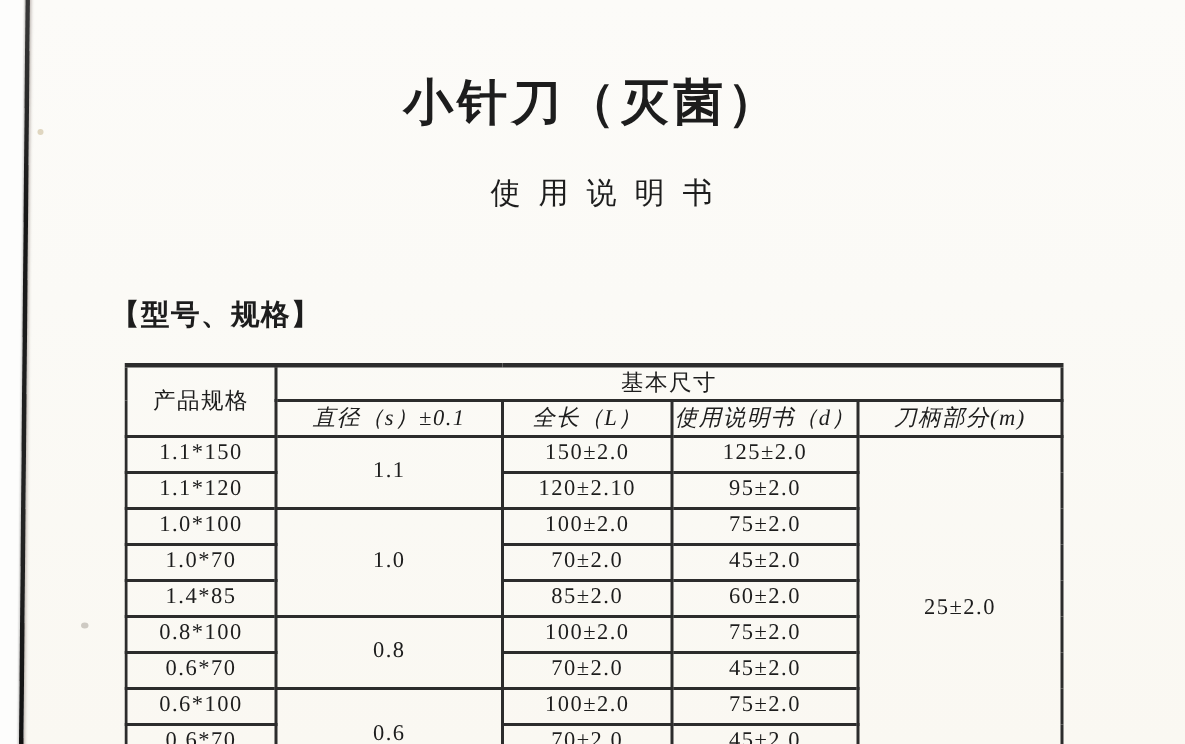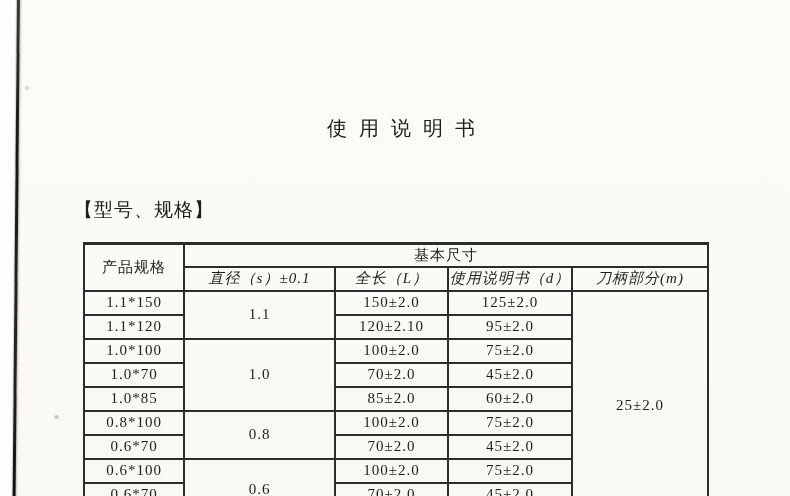--- a/index.html
+++ b/index.html
@@ -23,21 +23,21 @@
   .speck.s2{left:25px;top:86px;width:4px;height:4px;background:#d8cdb2;opacity:.8;}
 
   .title{position:absolute;left:20px;top:46px;width:750px;text-align:center;
     font-size:33px;font-weight:bold;letter-spacing:3px;white-space:nowrap;}
   .subtitle{position:absolute;left:32px;top:96px;width:750px;text-align:center;
     font-size:20px;letter-spacing:12px;white-space:nowrap;margin-top:19px;}
   .intro{position:absolute;left:78px;top:145px;width:672px;
     font-size:14.5px;line-height:31px;text-align:justify;text-align-last:left;
     text-indent:2em;letter-spacing:.3px;}
   .section-heading{position:absolute;left:74px;top:197px;
-    font-size:19px;font-weight:normal;letter-spacing:1px;white-space:nowrap;}
+    font-size:19px;font-weight:bold;letter-spacing:1px;white-space:nowrap;}
 
   .table-wrap{position:absolute;left:83px;top:226px;width:628px;height:290px;overflow:hidden;margin-top:16px;}
   table.spec{border-collapse:collapse;table-layout:fixed;width:624px;
     border-top:3px solid var(--line);}
   table.spec th,table.spec td{border:2px solid var(--line);
     font-size:15px;font-weight:normal;text-align:center;vertical-align:middle;
     padding:0;letter-spacing:1px;color:var(--ink);}
   thead tr.h1{height:23px;}
   thead tr.h2{height:24px;font-style:italic;}
   tbody tr{height:24px;}
@@ -47,20 +47,21 @@
 </style>
 </head>
 <body>
 
 <div class="page">
   <div class="left-margin"></div>
   <div class="spine-line"></div>
   <div class="speck s1"></div>
   <div class="speck s2"></div>
 
+  <div class="title">小针刀（灭菌）</div>
   <div class="subtitle">使用说明书</div>
   <div class="section-heading">【型号、规格】</div>
 
   <div class="table-wrap">
     <table class="spec">
       <colgroup>
         <col style="width:100px">
           <col style="width:151px">
           <col style="width:113px">
         <col style="width:124px">
@@ -96,21 +97,21 @@
             <td rowspan="3">1.0</td>
             <td>100±2.0</td>
             <td>75±2.0</td>
           </tr>
           <tr>
             <td>1.0*70</td>
             <td>70±2.0</td>
             <td>45±2.0</td>
           </tr>
           <tr>
-            <td>1.0*85</td>
+            <td>1.4*85</td>
             <td>85±2.0</td>
             <td>60±2.0</td>
           </tr>
           <tr>
             <td>0.8*100</td>
             <td rowspan="2">0.8</td>
             <td>100±2.0</td>
             <td>75±2.0</td>
           </tr>
           <tr>

